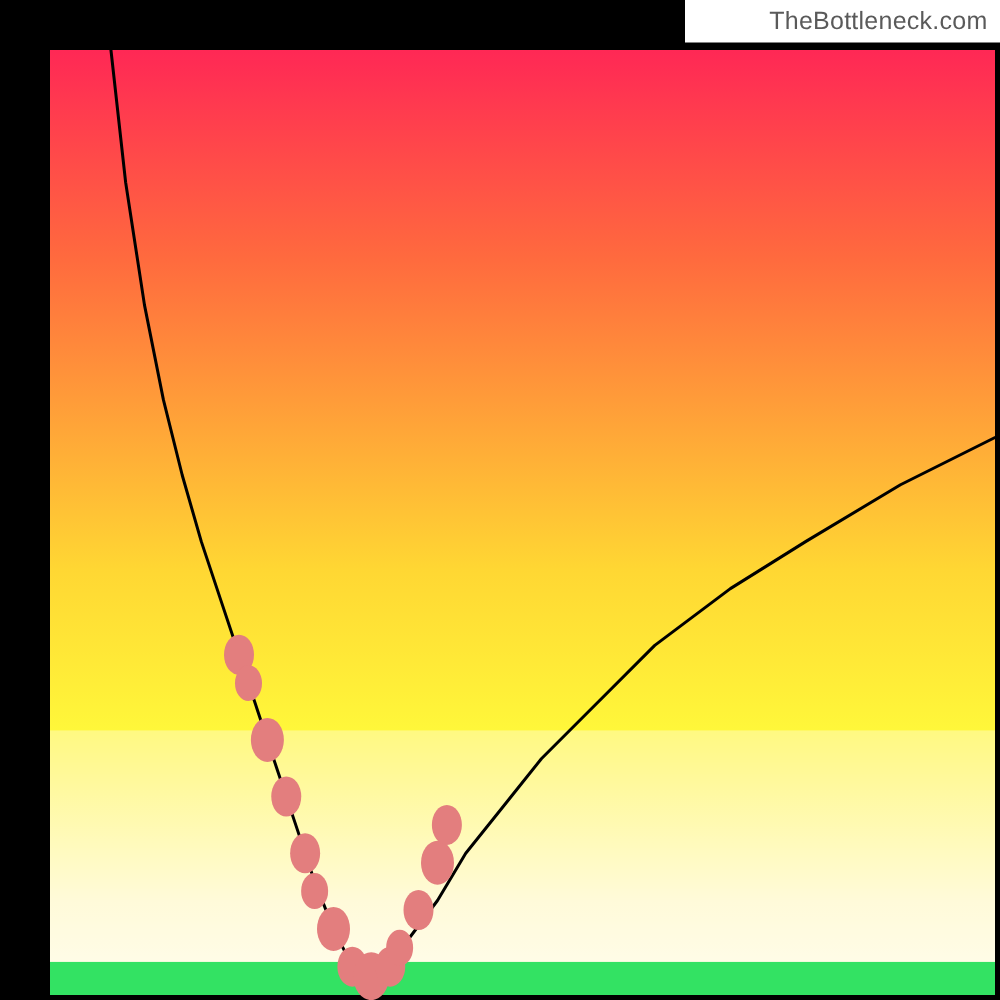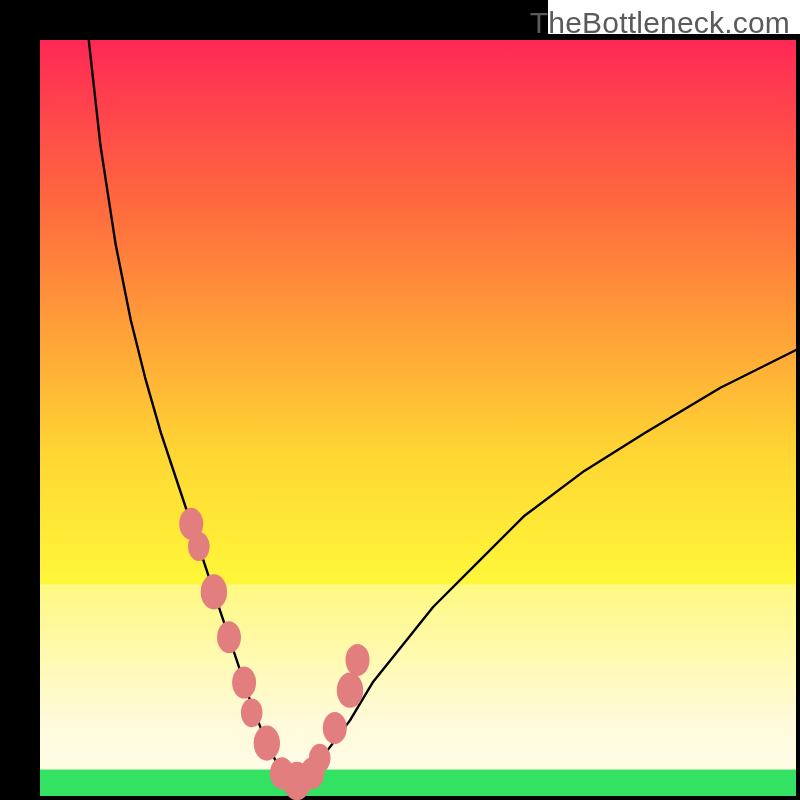--- a/index.html
+++ b/index.html
@@ -12,21 +12,21 @@
   }
   .stage {
     position: relative;
     width: 800px;
     height: 800px;
   }
   .watermark {
     position: absolute;
     top: 6px;
     right: 10px;
-    font-size: 30px;
+    font-size: 20px;
     font-weight: 400;
     color: #5a5a5a;
     letter-spacing: 0.2px;
   }
   svg {
     display: block;
   }
 </style>
 </head>
 <body>

